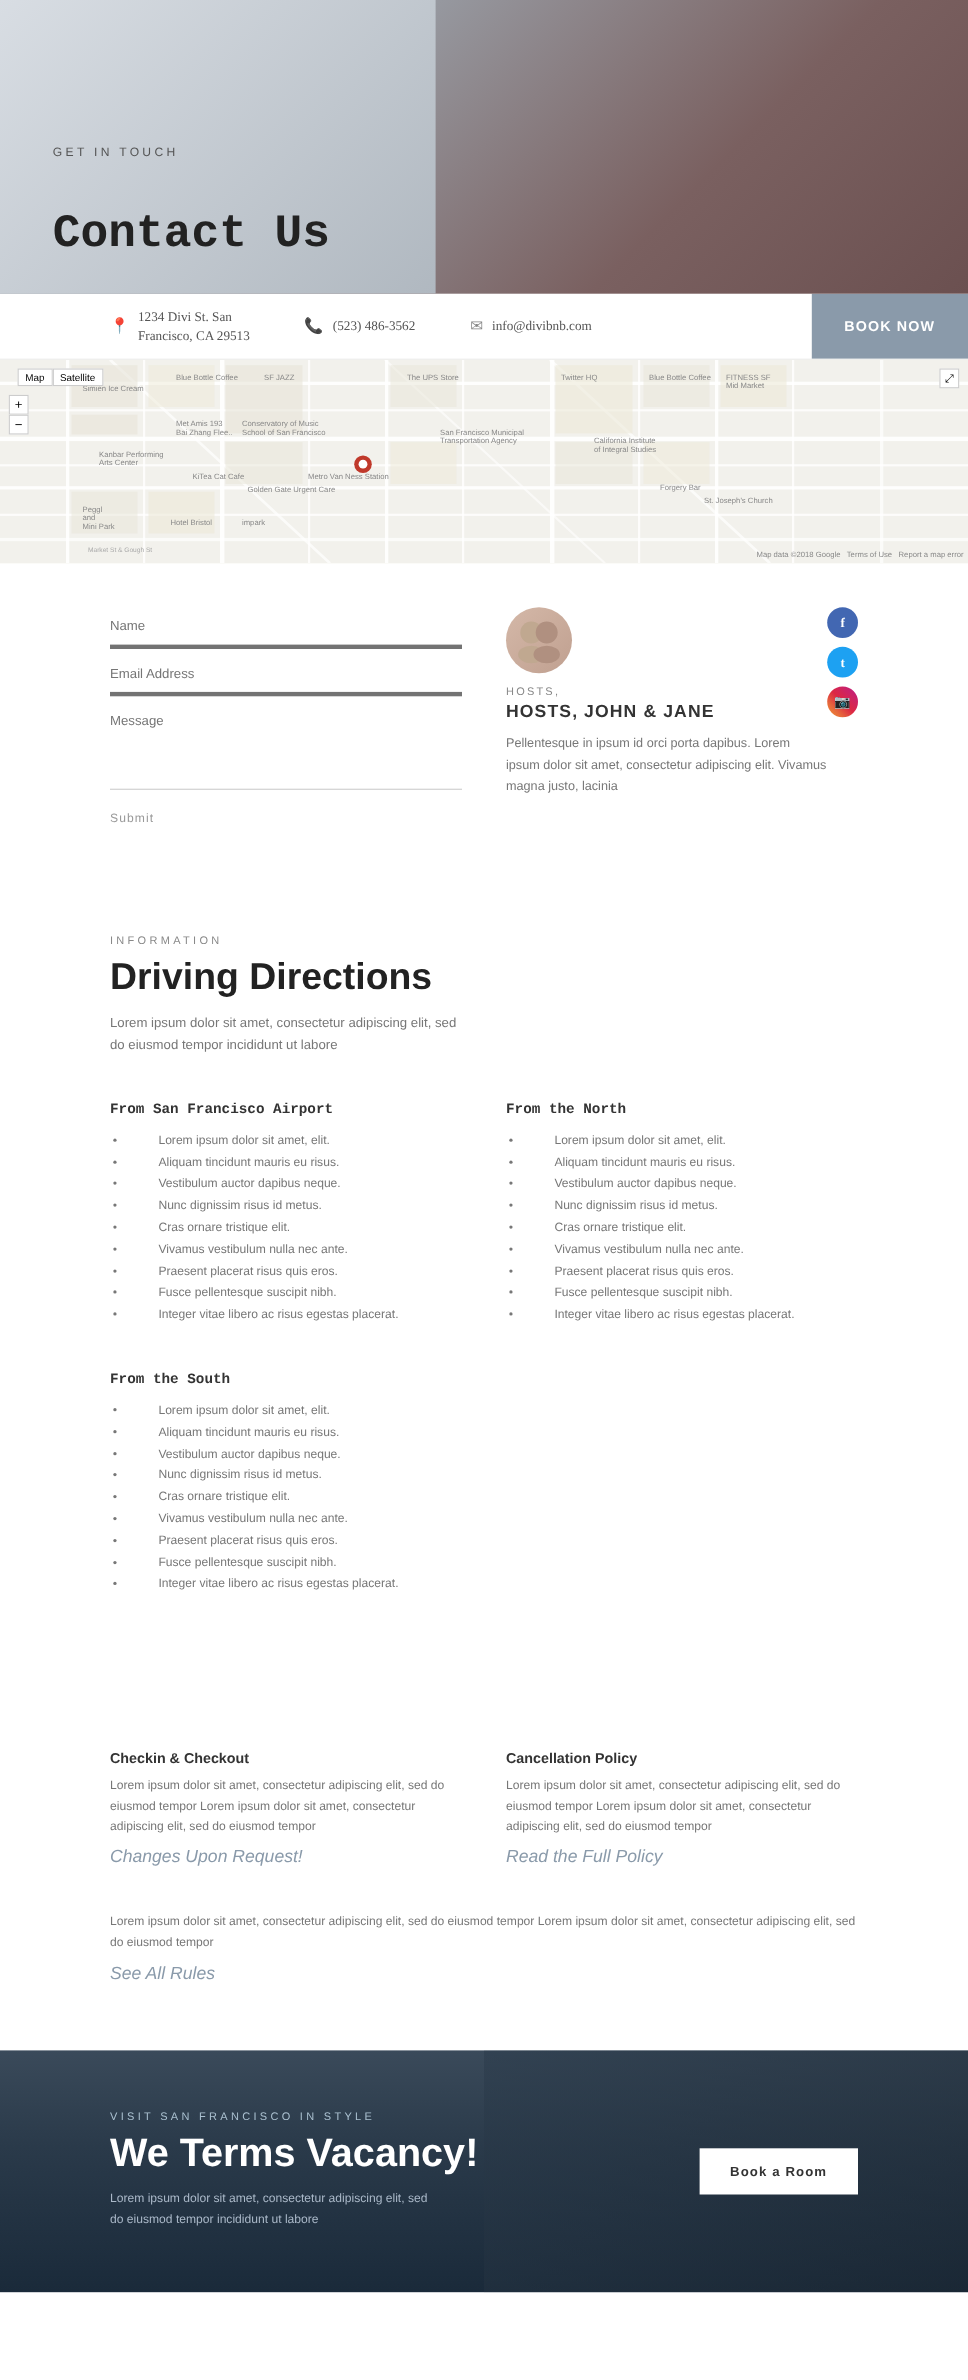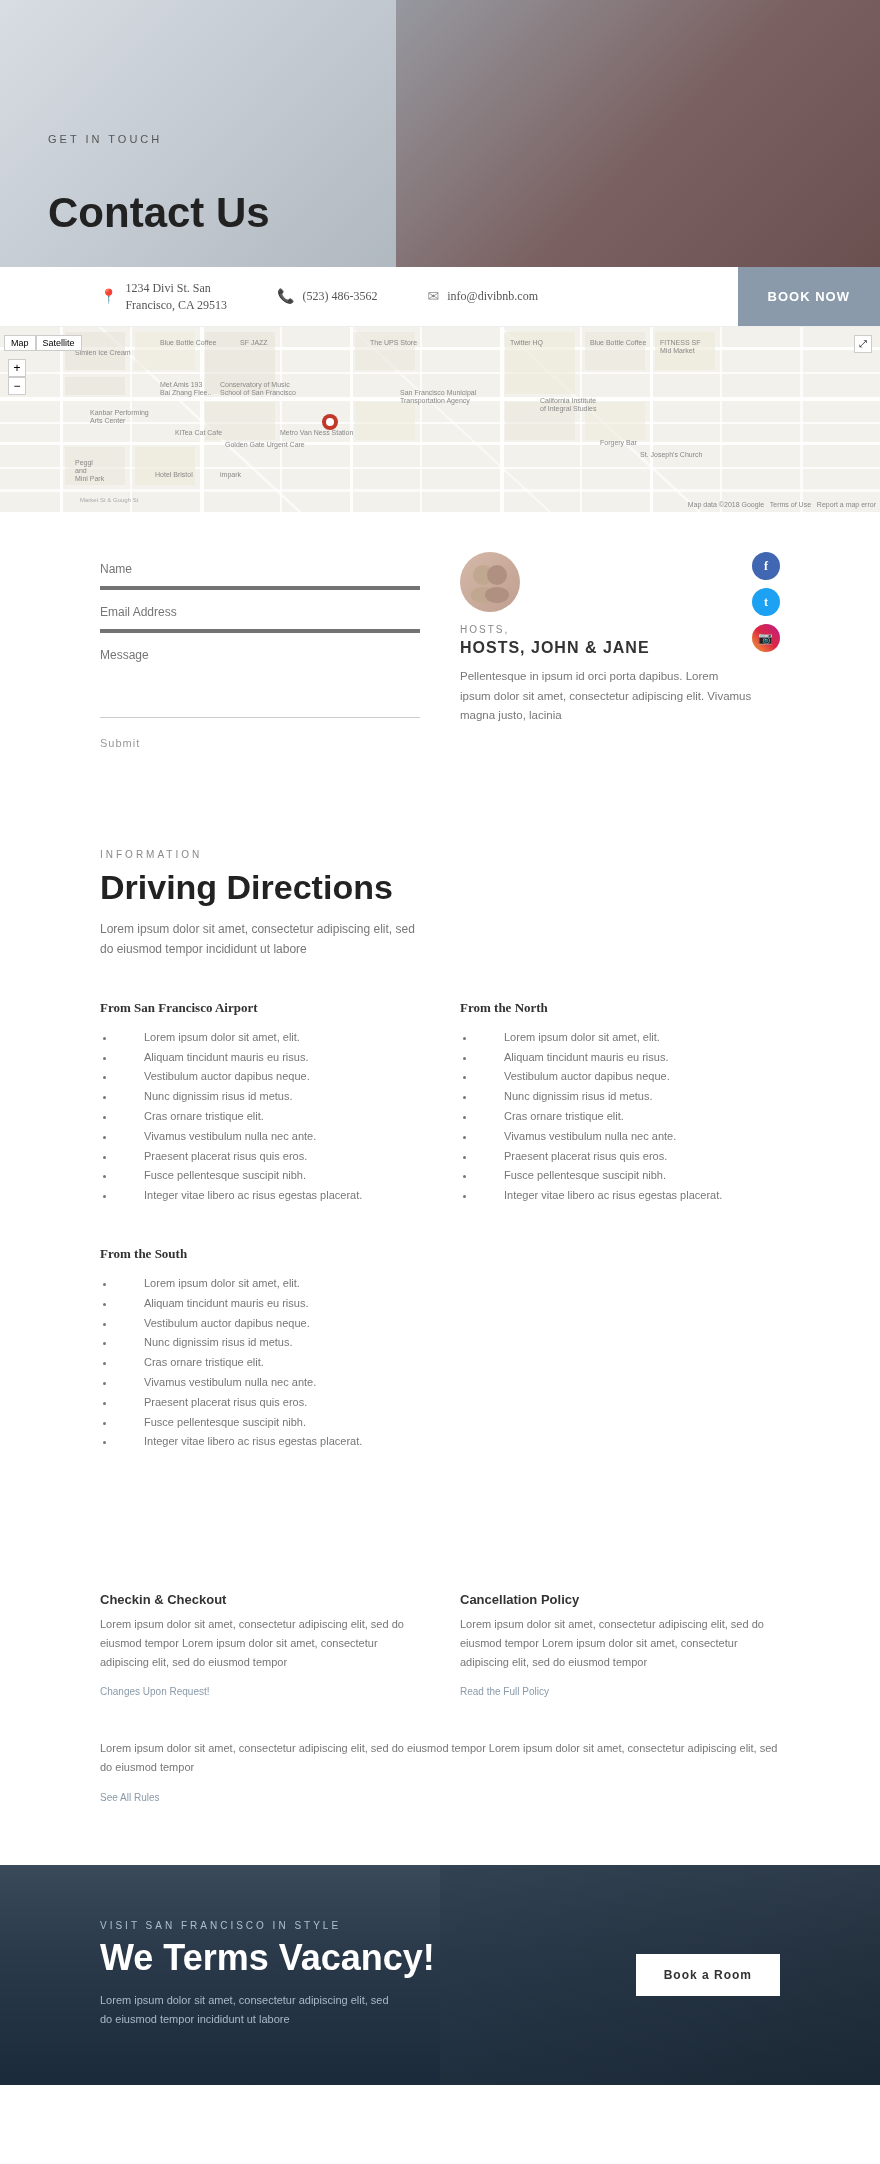--- a/index.html
+++ b/index.html
@@ -32,21 +32,21 @@
       font-size: 11px;
       letter-spacing: 3px;
       text-transform: uppercase;
       color: #555;
       margin-bottom: 6px;
     }
     .hero-title {
       font-size: 42px;
       font-weight: 700;
       color: #222;
-      font-family: Liberation Sans, sans-serif;
+      font-family: Liberation Mono, monospace;
       margin-top: 44px;
     }
 
     
     .contact-bar {
       display: flex;
       align-items: stretch;
       background: #fff;
       border-bottom: 1px solid #eee;
       min-height: 60px;
@@ -98,21 +98,21 @@
       overflow: hidden;
     }
     .map-bg {
       width: 100%;
       height: 100%;
       background: #f2f1ec;
       position: relative;
     }
     .map-satellite-btn {
       position: absolute;
-      top: 8px; left: 4px;
+      top: 8px; left: 16px;
       display: flex;
       gap: 0;
     }
     .map-btn {
       background: #fff;
       border: 1px solid #ccc;
       padding: 2px 6px;
       font-size: 9px;
       font-family: Arial, sans-serif;
       cursor: pointer;
@@ -281,21 +281,21 @@
       max-width: 320px;
       margin-bottom: 40px;
     }
     .directions-grid {
       display: grid;
       grid-template-columns: 1fr 1fr;
       gap: 40px;
       margin-bottom: 40px;
     }
     .direction-block h3 {
-      font-family: Liberation Serif, serif;
+      font-family: Liberation Mono, monospace;
       font-size: 13px;
       font-weight: 700;
       color: #333;
       margin-bottom: 12px;
     }
     .direction-block ul {
       list-style: disc;
       padding-left: 16px;
     }
     .direction-block ul li {
@@ -331,24 +331,25 @@
       margin-bottom: 8px;
     }
     .policy-block p {
       font-size: 11px;
       color: #777;
       font-family: Arial, sans-serif;
       line-height: 1.7;
       margin-bottom: 10px;
     }
     .policy-link {
-      font-size: 10px;
+      font-size: 16px;
       color: #8a9aaa;
       font-family: Arial, sans-serif;
       cursor: pointer;
+      font-style: italic;
     }
     .house-rules-block {
       margin-top: 20px;
     }
     .house-rules-block h3 {
       font-family: Arial, sans-serif;
       font-size: 13px;
       font-weight: 700;
       color: #333;
       margin-bottom: 8px;

